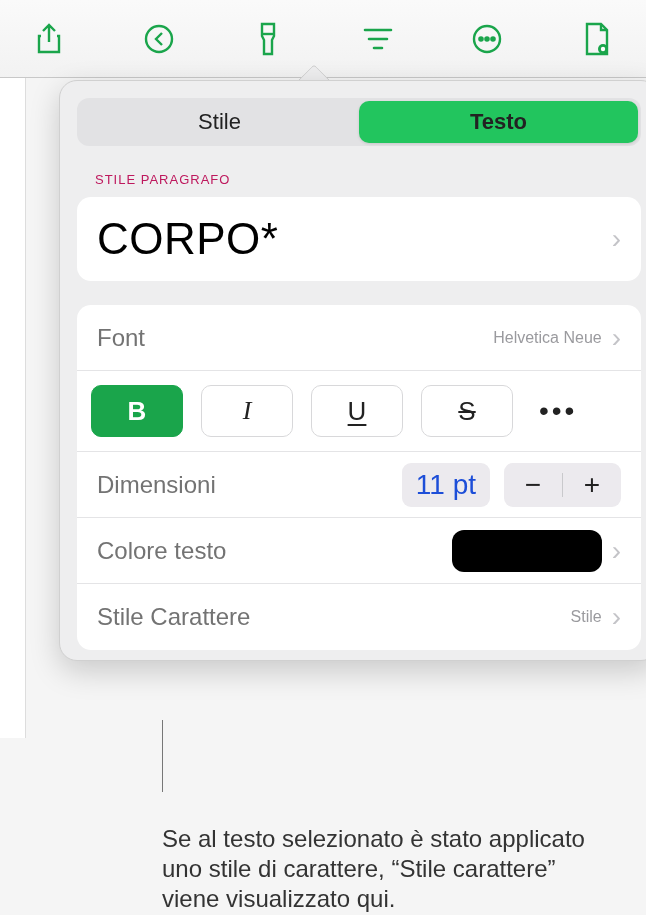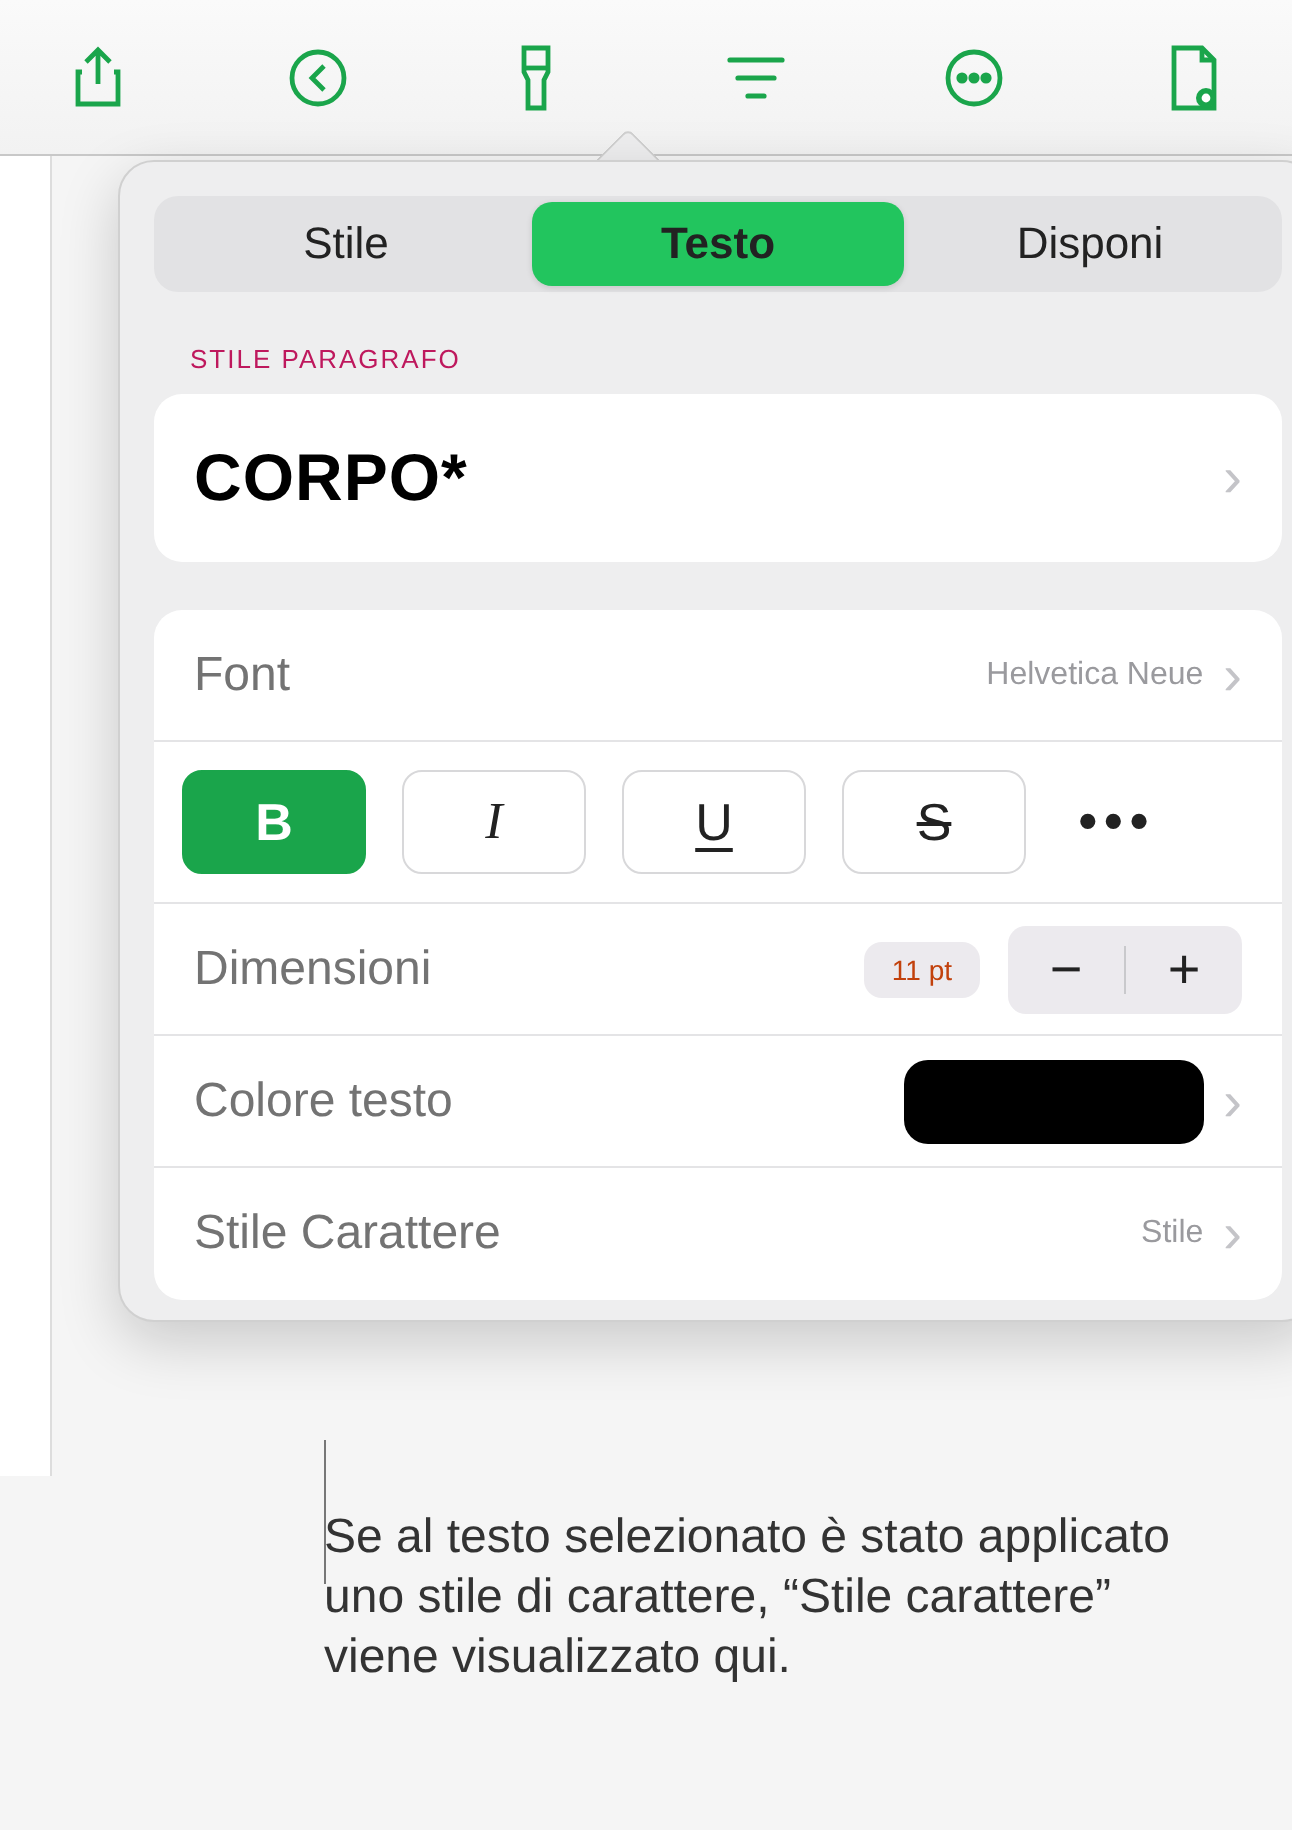--- a/index.html
+++ b/index.html
@@ -91,22 +91,22 @@
     }
     .row {
       display: flex;
       align-items: center;
       padding: 0 20px;
       min-height: 66px;
       border-bottom: 1px solid #e4e4e6;
     }
     .row:last-child { border-bottom: none; }
     .corpo {
-      font-size: 33px;
-      font-weight: 700;
+      font-size: 44px;
+      font-weight: 400;
       letter-spacing: .5px;
       flex: 1;
     }
     .chev {
       color: #c4c4c8;
       font-size: 28px;
       margin-left: 10px;
     }
     .row-label {
       font-size: 24px;
@@ -148,22 +148,22 @@
       font-size: 28px;
       letter-spacing: 3px;
       color: #222;
       padding: 0 8px;
       cursor: pointer;
     }
     .size-val {
       background: #eceaee;
       border-radius: 9px;
       padding: 6px 14px;
-      font-size: 14px;
-      color: #c2410c;
+      font-size: 28px;
+      color: #1d4ed8;
       margin-right: 14px;
     }
     .stepper {
       display: flex;
       align-items: center;
       background: #eceaee;
       border-radius: 9px;
       height: 44px;
     }
     .stepper button {
@@ -188,21 +188,21 @@
       position: absolute;
       left: 162px;
       top: 720px;
       width: 1px;
       height: 72px;
       background: #777;
     }
     .callout {
       position: absolute;
       left: 162px;
-      top: 754px;
+      top: 824px;
       width: 430px;
       font-size: 24px;
       line-height: 1.25;
       color: #333;
     }
     .canvas-bg {
       position:absolute;
       top:78px; left:0;
       width:26px; height:660px;
       background:#fff;
@@ -254,21 +254,20 @@
 </div>
 
 <div class="canvas-bg"></div>
 
 <div class="arrow-notch"></div>
 <div class="popover">
 
   <div class="seg">
     <div class="seg-item">Stile</div>
     <div class="seg-item active">Testo</div>
-    <div class="seg-item">Disponi</div>
   </div>
 
   <div class="section-label">Stile Paragrafo</div>
 
   <div class="card">
     <div class="row" style="min-height:84px">
       <div class="corpo">CORPO*</div>
       <span class="chev">›</span>
     </div>
   </div>

